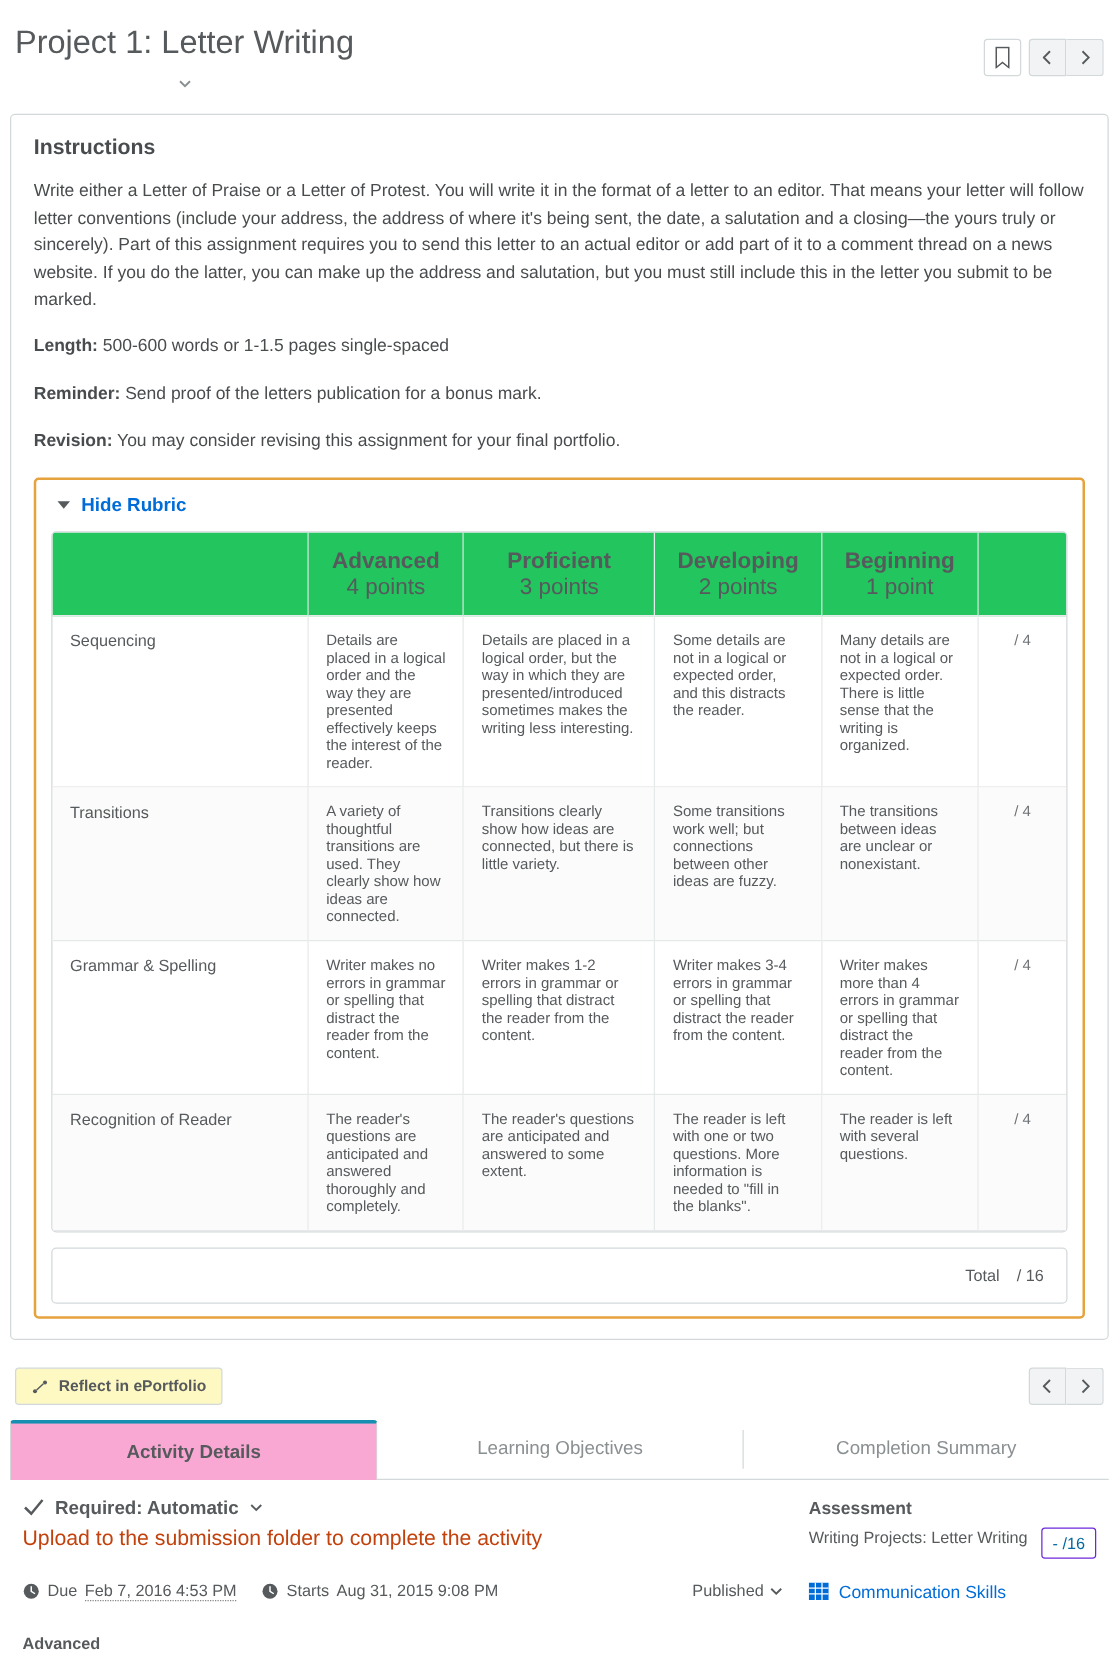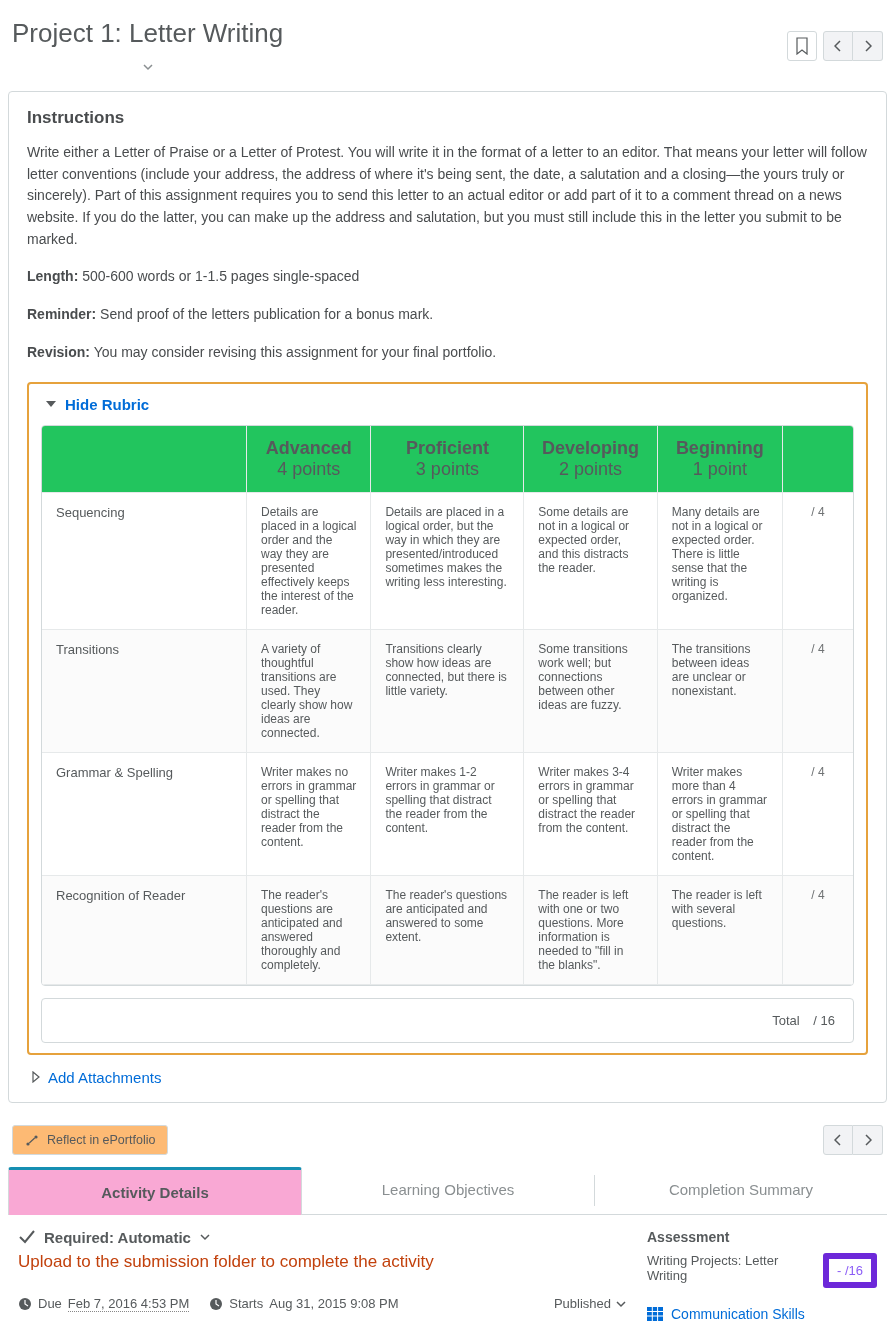--- a/index.html
+++ b/index.html
@@ -143,25 +143,25 @@
     font-size:15px;
   }
   .footer-bar {
     display:flex;
     justify-content:space-between;
     padding: 14px 4px 0 4px;
     margin-top:8px;
   }
   .reflect-btn {
     border:1px solid #d3d9db;
-    background:#fdba74;
+    background:#fef9c3;
     border-radius:3px;
     padding: 7px 12px;
     font-size:12.5px;
-    font-weight:400;
+    font-weight:700;
     color:#565a5c;
     display:flex;
     align-items:center;
     gap:8px;
     cursor:pointer;
   }
   .tabs {
     display:flex;
     margin-top:12px;
     border-bottom:1px solid #d3d9db;
@@ -213,25 +213,25 @@
     color:#565a5c;
   }
   .meta-row .sp { width:8px; }
   .meta-row .dotted { border-bottom:1px dotted #888; }
   .meta-row .pub { margin-left:auto; display:flex; align-items:center; gap:4px; color:#565a5c; cursor:pointer;}
   .options-block { margin-top:26px; }
   .options-block .opt-title { font-weight:700; color:#565a5c; font-size:13px; margin-bottom:4px; }
   .assess-title { font-weight:700; color:#565a5c; font-size:14px; }
   .assess-row { display:flex; align-items:flex-start; justify-content:space-between; margin-top:8px; font-size:13px; color:#565a5c; gap:10px;}
   .score-box {
-    border:6px solid #6d28d9;
+    border:1px solid #6d28d9;
     border-radius:3px;
     padding:4px 8px;
     font-size:13px;
-    color:#8b5cf6;
+    color:#0369a1;
     white-space:nowrap;
   }
   .link-row { margin-top:18px; display:flex; align-items:center; gap:8px; }
   .link-row a { color:#006cd8; font-size:14px; cursor:pointer; }
   svg { display:block; }
 </style>
 </head>
 <body>
 
 <div class="page-header">
@@ -341,28 +341,20 @@
           </tr>
         </tbody>
     </table>
 
     <div class="rubric-total">
       <span class="lbl">Total</span>
       <span>/  16</span>
     </div>
   </div>
 
-  <div class="attachments">
-    <span>
-      <svg width="9" height="12" viewBox="0 0 9 12">
-          <path d="M2 1l6 5-6 5z" fill="none" stroke="#565a5c" stroke-width="1.2"></path>
-        </svg>
-    </span>
-    <span class="attachments-label">Add Attachments</span>
-  </div>
 </div>
 
 <div class="footer-bar">
   <div class="reflect-btn">
     <span>
       <svg width="14" height="14" viewBox="0 0 14 14">
         <circle cx="3" cy="11" r="1.6" fill="#565a5c"></circle>
         <circle cx="11" cy="4" r="1.6" fill="#565a5c"></circle>
         <path d="M4.3 10 L9.7 5" stroke="#565a5c" stroke-width="1.2"></path>
       </svg>

